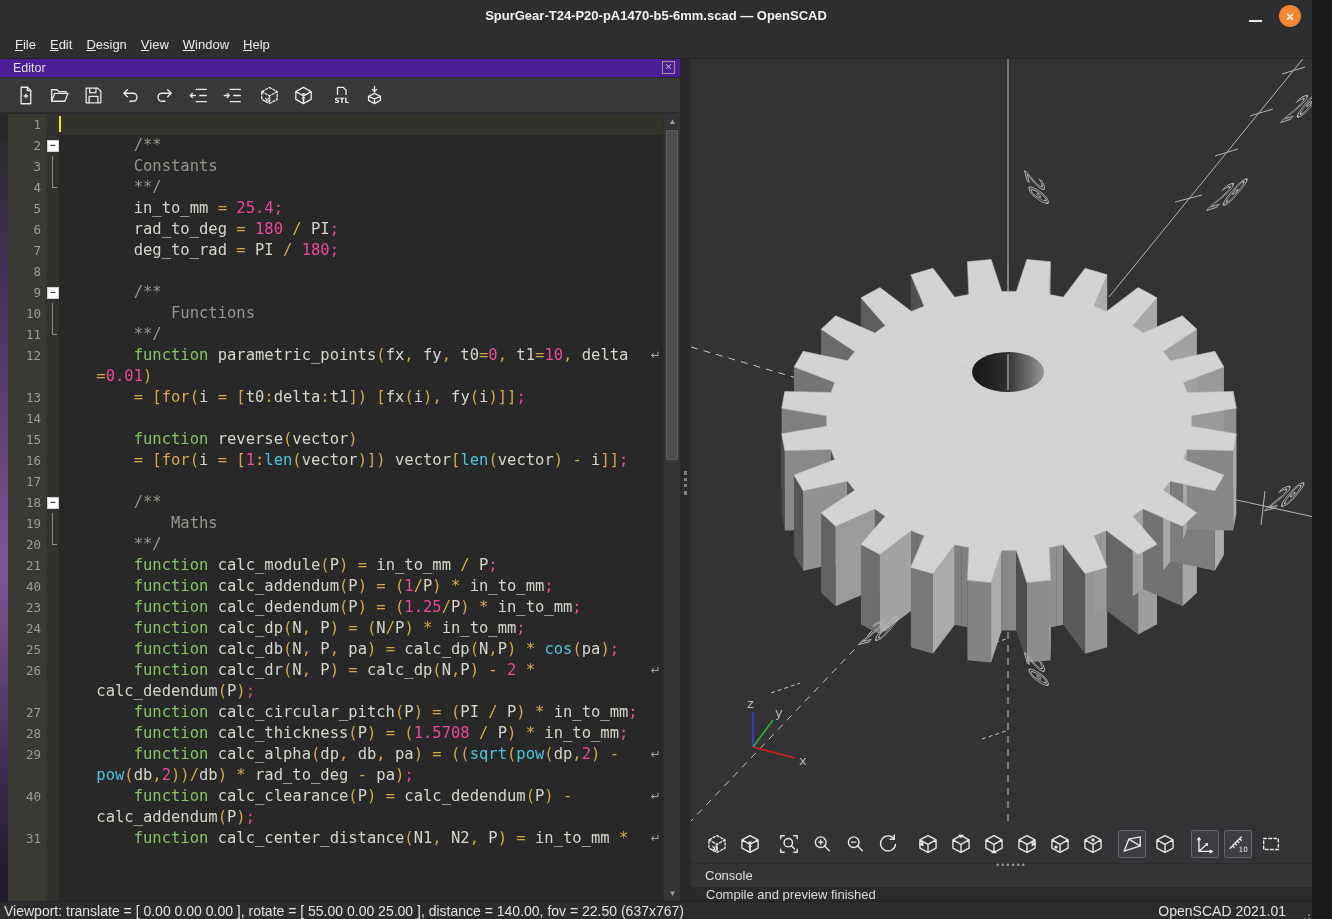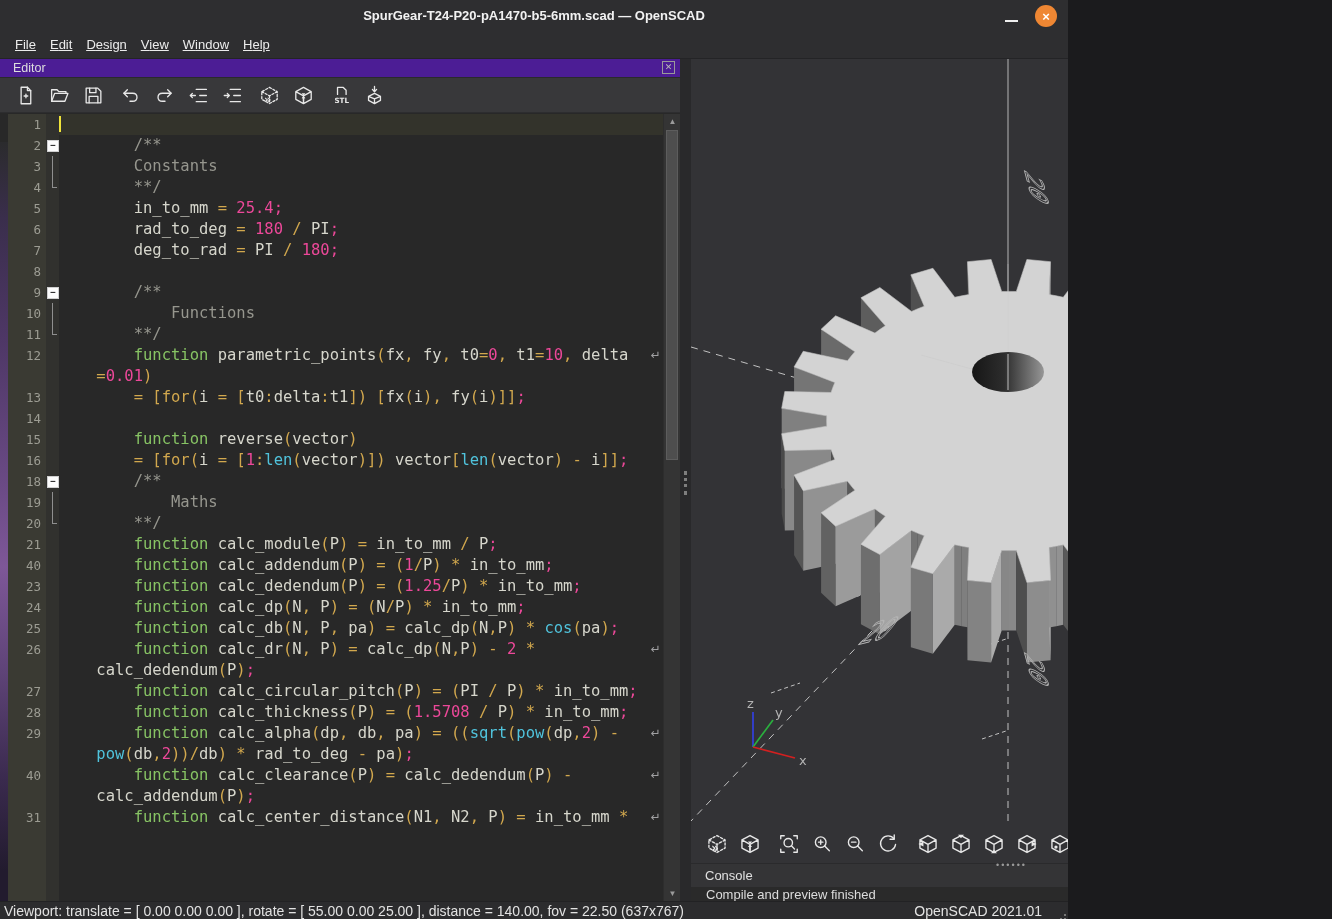--- a/index.html
+++ b/index.html
@@ -1,29 +1,29 @@
 <!DOCTYPE html>
 <html><head>
 <meta charset="utf-8">
 <style>
   html,body{margin:0;padding:0;background:#1b1b1d;}
   *{box-sizing:border-box;}
-  #app{position:relative;width:1068px;height:919px;background:#2e2e30;overflow:hidden;
+  #app{position:relative;width:1312px;height:919px;background:#2e2e30;overflow:hidden;
        font-family:"Liberation Sans",sans-serif;color:#e8e8e8;}
   
   #titlebar{position:absolute;top:0;left:0;right:0;height:32px;background:#2e2e30;}
   #title{position:absolute;left:0;right:0;top:0;line-height:32px;text-align:center;
          font-size:13px;font-weight:bold;color:#f2f2f2;}
   #win-min{position:absolute;right:50px;top:20px;width:13px;height:2px;background:#efefef;}
   #win-close{position:absolute;right:11px;top:5px;width:22px;height:22px;border-radius:50%;
              display:flex;align-items:center;justify-content:center;font-weight:bold;font-size:13px;color:#fff;}
   
   #menubar{position:absolute;top:32px;left:0;right:0;height:27px;background:#2e2e30;
            border-bottom:1px solid #242426;padding-left:8px;}
-  .menu-item{display:inline-block;padding:5px 7px 0 7px;font-size:13px;color:#ececec;cursor:default;text-decoration:underline;}
+  .menu-item{display:inline-block;padding:5px 7px 0 7px;font-size:13px;color:#ececec;cursor:default;}
   .menu-item::first-letter{text-decoration:underline;}
   
   #left{position:absolute;left:0;top:59px;width:680px;bottom:18px;background:#282828;}
   #editor-header{position:relative;height:19px;background:#4c1d95;border-bottom:1px solid #2a2a2c;
                  font-size:12.5px;color:#dedede;padding:2px 6px 0 13px;}
   .panel-close{position:absolute;right:5px;top:2px;width:13px;height:13px;border:1px solid #9a9a9a;
                color:#b8b8b8;font-size:9px;line-height:11px;text-align:center;}
   #editor-toolbar{position:relative;height:35px;background:#38383a;border-bottom:1px solid #2d2d2f;
                   display:flex;align-items:center;padding-left:8px;}
   .ebtn{width:26px;height:26px;display:inline-flex;align-items:center;justify-content:center;margin:0 4px;}
@@ -278,20 +278,25 @@
           </div>
           <div class="crow">
             <span class="gut">15</span>
             <span class="fold"></span>
             <span class="ctext"><span class="tw">        </span><span class="tk">function</span><span class="tw"> reverse</span><span class="to">(</span><span class="tw">vector</span><span class="to">)</span></span>
           </div>
           <div class="crow">
             <span class="gut">16</span>
             <span class="fold"></span>
             <span class="ctext"><span class="to">        = [</span><span class="to">for</span><span class="to">(</span><span class="tw">i</span><span class="to"> = [</span><span class="tn">1</span><span class="to">:</span><span class="tb">len</span><span class="to">(</span><span class="tw">vector</span><span class="to">)]) </span><span class="tw">vector</span><span class="to">[</span><span class="tb">len</span><span class="to">(</span><span class="tw">vector</span><span class="to">) - </span><span class="tw">i</span><span class="to">]]</span><span class="tn">;</span></span>
+          </div>
+          <div class="crow">
+            <span class="gut">17</span>
+            <span class="fold"></span>
+            <span class="ctext"></span>
           </div>
           <div class="crow">
             <span class="gut">18</span>
             <span class="fold f-start"></span>
             <span class="ctext"><span class="tc">        /**</span></span>
           </div>
           <div class="crow">
             <span class="gut">19</span>
             <span class="fold f-mid"></span>
             <span class="ctext"><span class="tc">            Maths</span></span>

